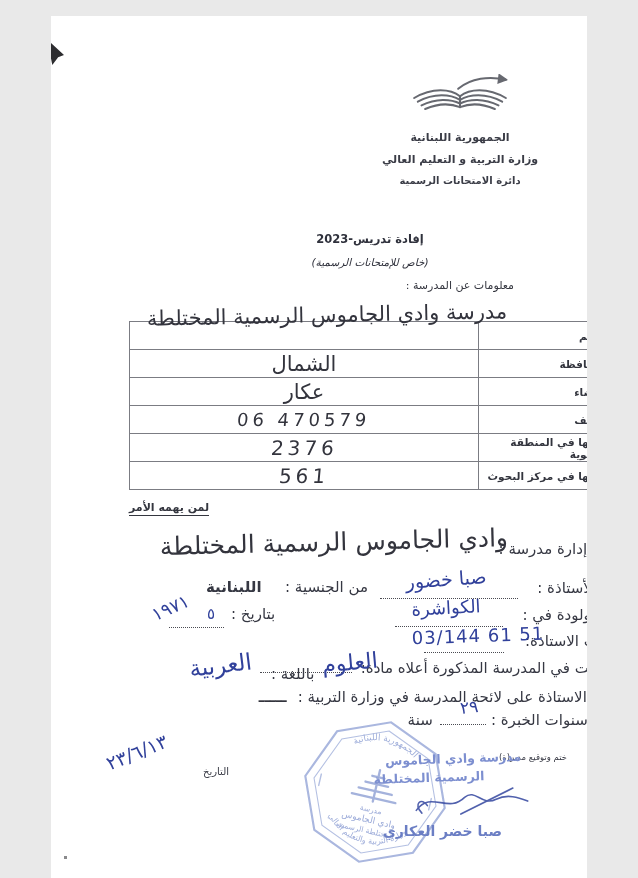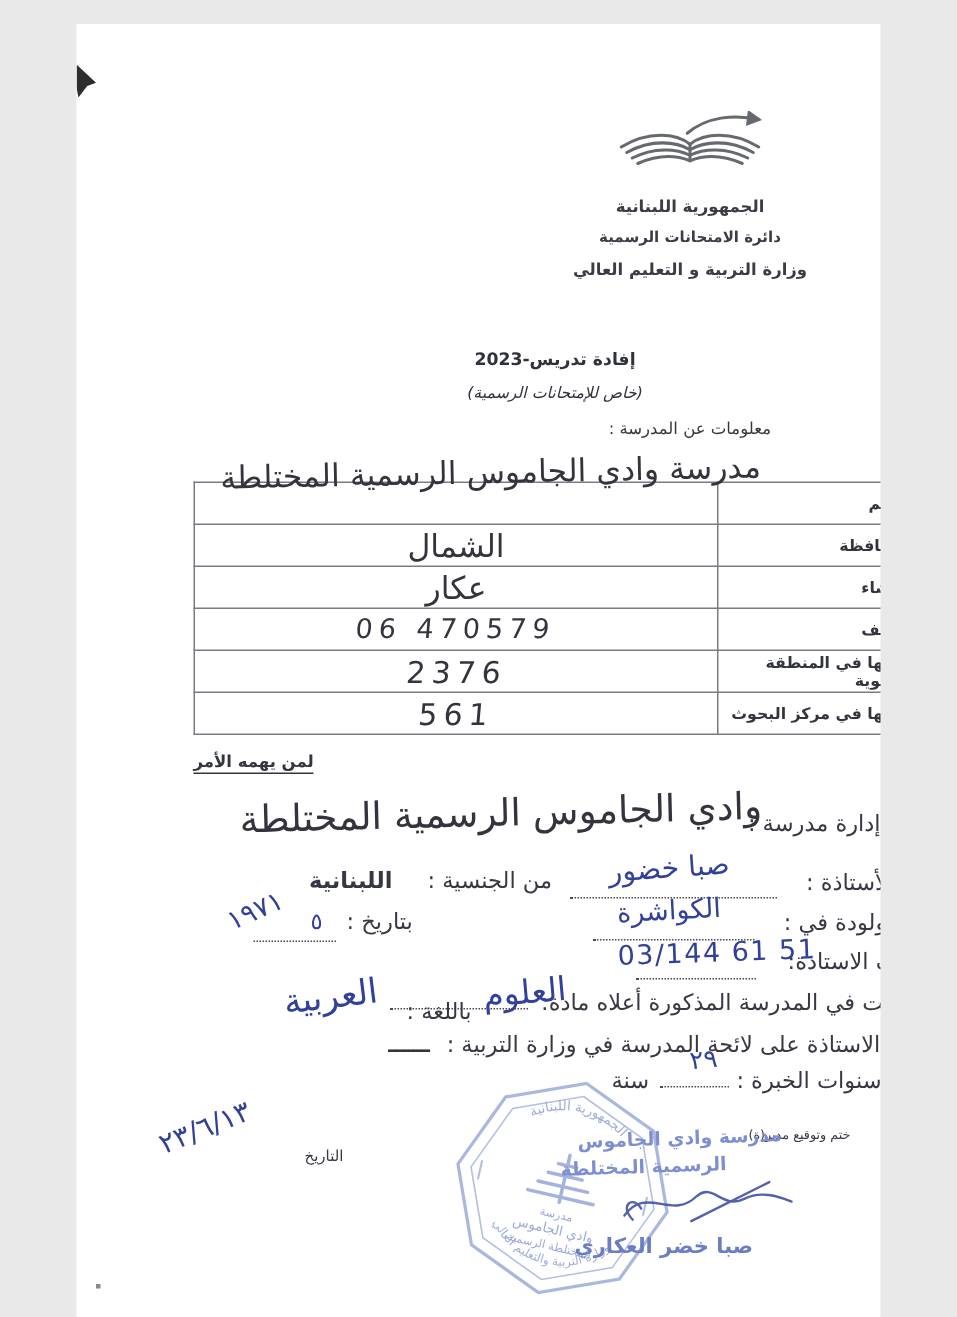--- a/index.html
+++ b/index.html
@@ -57,22 +57,22 @@
         <path d="M58,16 C72,4 92,2 110,6"></path>
         <path d="M110,6 l-7,-5 l-1,8 Z" fill="#4d4f58"></path>
         <path d="M10,26 C30,14 50,16 60,24 C70,16 90,14 110,26"></path>
         <path d="M14,30 C32,20 50,22 60,28 C70,22 88,20 106,30"></path>
         <path d="M18,34 C34,26 50,27 60,32 C70,27 86,26 102,34"></path>
         <path d="M22,38 C38,31 50,32 60,36 C70,32 82,31 98,38"></path>
         <path d="M60,24 L60,36"></path>
       </g>
     </svg>
     <div class="lh-line">الجمهورية اللبنانية</div>
+    <div class="lh-line">وزارة التربية و التعليم العالي</div>
     <div class="lh-line small">دائرة الامتحانات الرسمية</div>
-    <div class="lh-line">وزارة التربية و التعليم العالي</div>
   </div>
 
 
   <div class="abs title-block">
     <div class="title">إفادة تدريس-2023</div>
     <div class="subtitle">(خاص للإمتحانات الرسمية)</div>
   </div>
 
   <div class="abs printed school-info-heading">معلومات عن المدرسة :</div>
 

